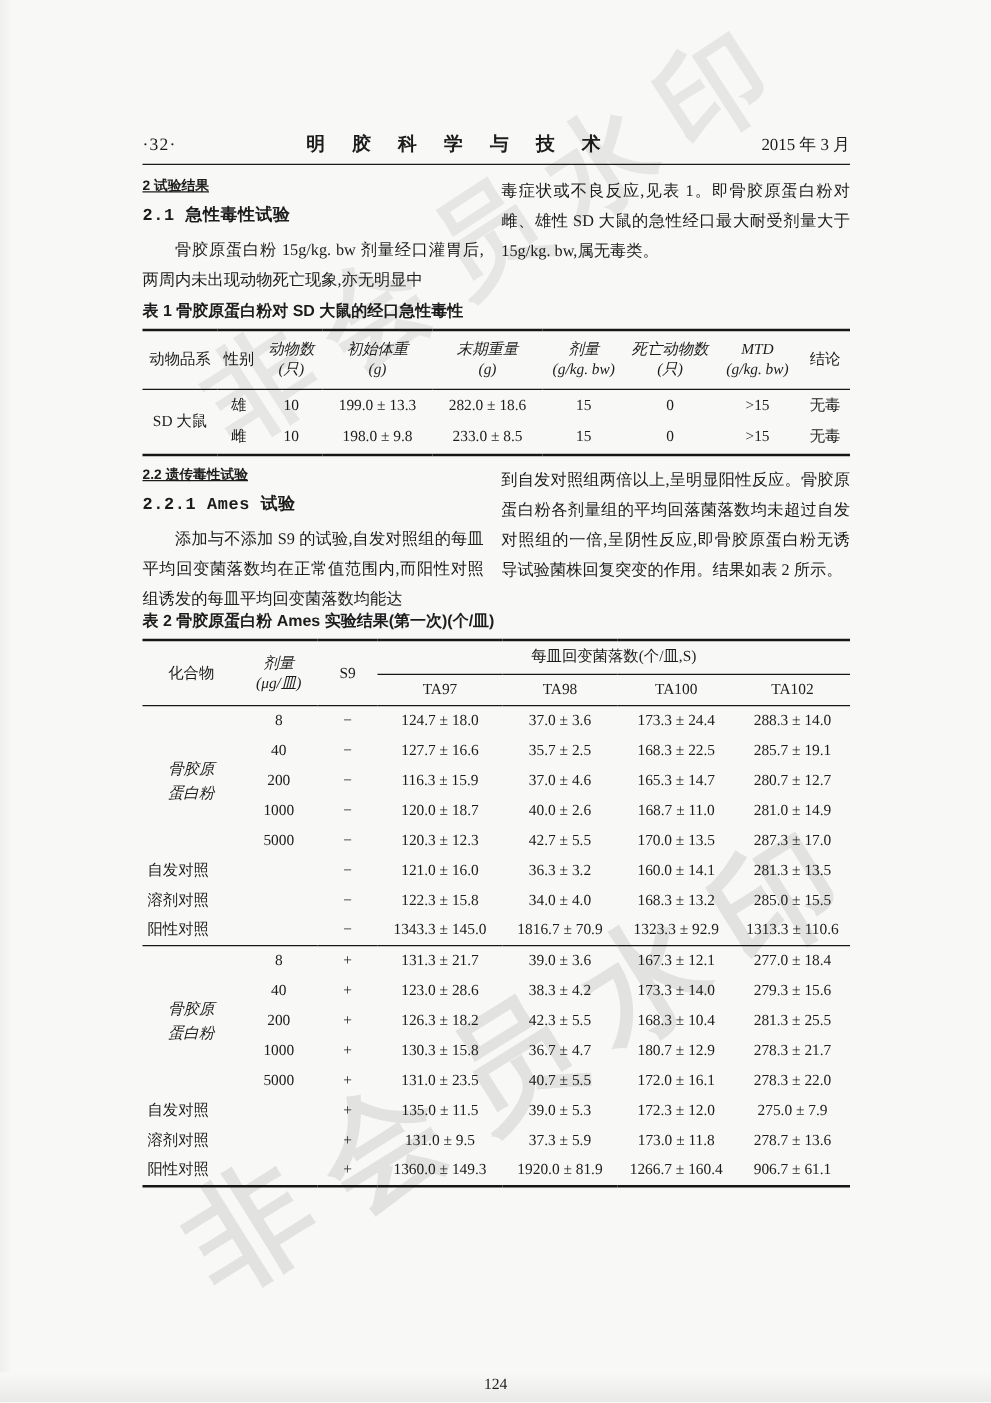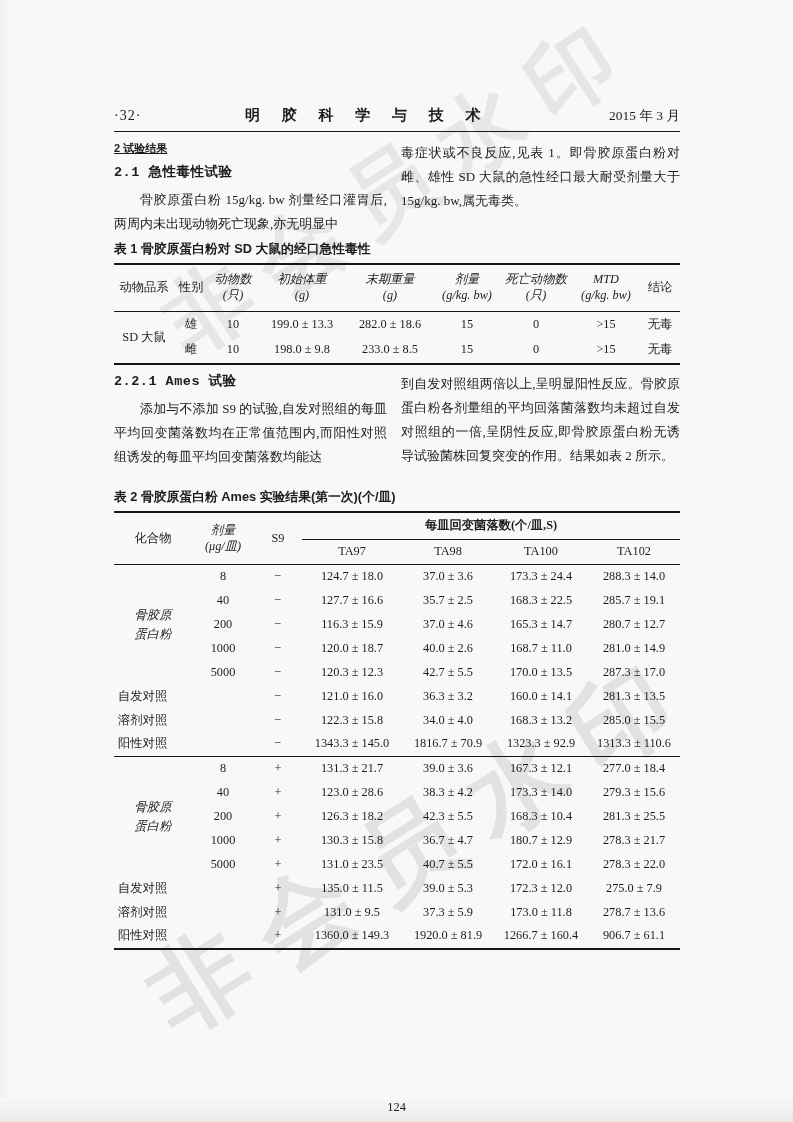--- a/index.html
+++ b/index.html
@@ -48,21 +48,21 @@
   .t2block{ top:489px; }
   .caption{ font-family:"Liberation Sans","DejaVu Sans",sans-serif; font-weight:700;
     font-size:12.8px; margin:0 0 5px 0; }
   table{ border-collapse:collapse; table-layout:fixed; width:100%;
     border-top:2px solid #161616; border-bottom:2px solid #161616; }
   th,td{ font-weight:400; text-align:center; vertical-align:middle;
     font-size:12.3px; line-height:1.3; padding:0 1px; white-space:nowrap;
     overflow:hidden; }
   .pre{ white-space:pre-line;font-style:italic; }
   .bb{ border-bottom:1.4px solid #161616; }
-  th.span-head{ border-bottom:1px solid #161616; height:26px;font-weight:bold; }
+  th.span-head{ border-bottom:1px solid #161616; height:26px; }
   .t1 thead th{ height:46px; }
   .t1 tbody tr{ height:26px; }
   .t2 thead tr.strains th{ height:24px; }
   .t2 tbody tr{ height:24px; }
   .t2 td.ctrl-label{ text-align:left; padding-left:4px; }
   .t2 tr.block-end td{ border-bottom:1.2px solid #161616; }
   td.group-cell{ line-height:1.5; }
 
   
   .page-footer{ position:absolute; left:0; top:1072px; width:793px;
@@ -148,20 +148,21 @@
             <td>0</td>
             <td>&gt;15</td>
             <td>无毒</td>
           </tr>
         </tbody>
     </table>
   </div>
 
   <div class="cols colsB">
     <div class="col">
+      <p class="h2">2.2  遗传毒性试验</p>
       <p class="h3">2.2.1  Ames 试验</p>
       <p class="para indent">添加与不添加 S9 的试验,自发对照组的每皿平均回变菌落数均在正常值范围内,而阳性对照组诱发的每皿平均回变菌落数均能达</p>
     </div>
     <div class="col" style="width:282px;">
       <p class="para">到自发对照组两倍以上,呈明显阳性反应。骨胶原蛋白粉各剂量组的平均回落菌落数均未超过自发对照组的一倍,呈阴性反应,即骨胶原蛋白粉无诱导试验菌株回复突变的作用。结果如表 2 所示。</p>
     </div>
   </div>
 
   <div class="tblock t2block">
     <p class="caption">表 2  骨胶原蛋白粉 Ames 实验结果(第一次)(个/皿)</p>

